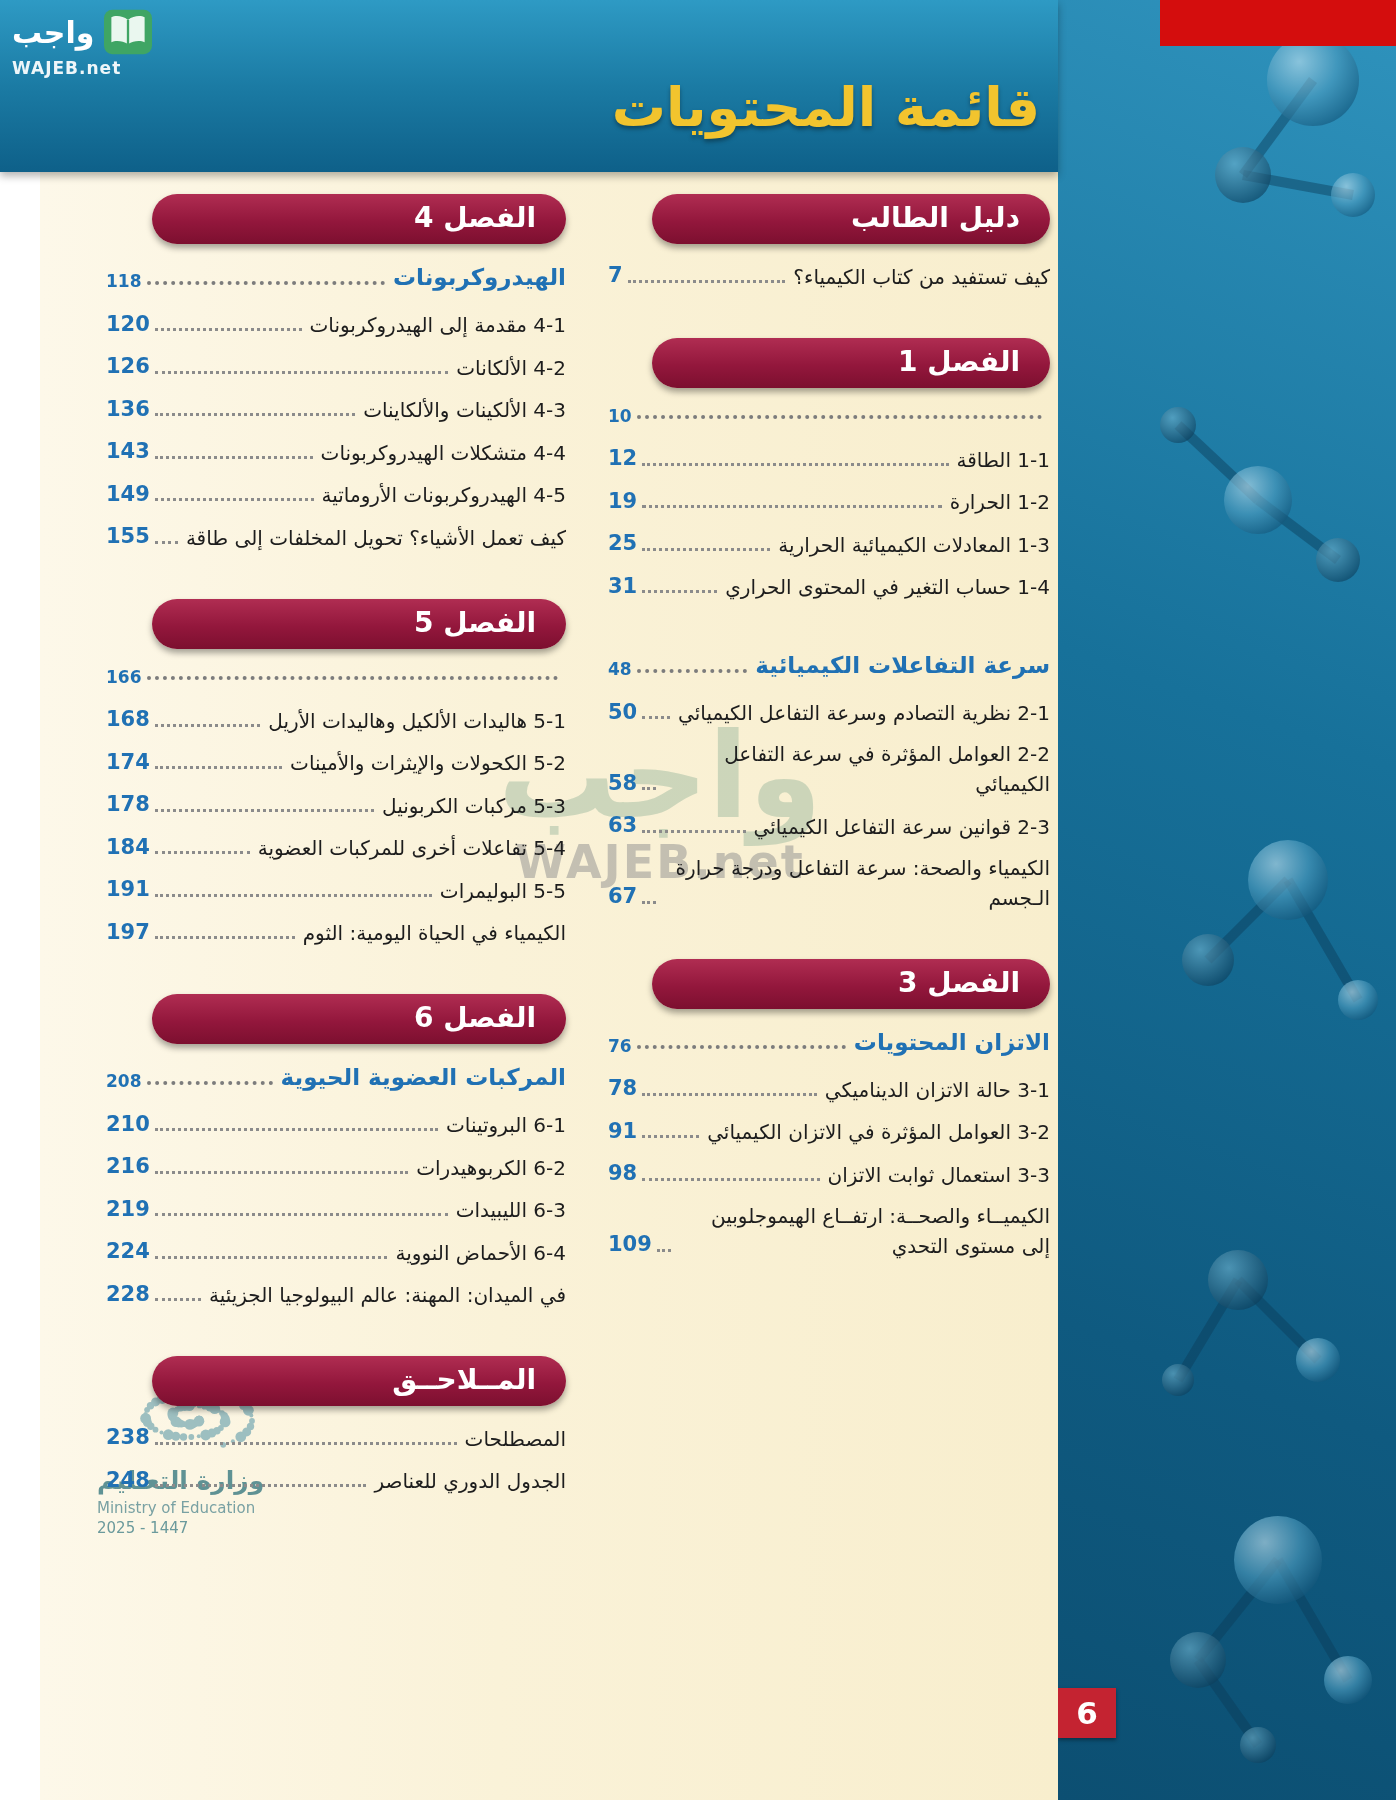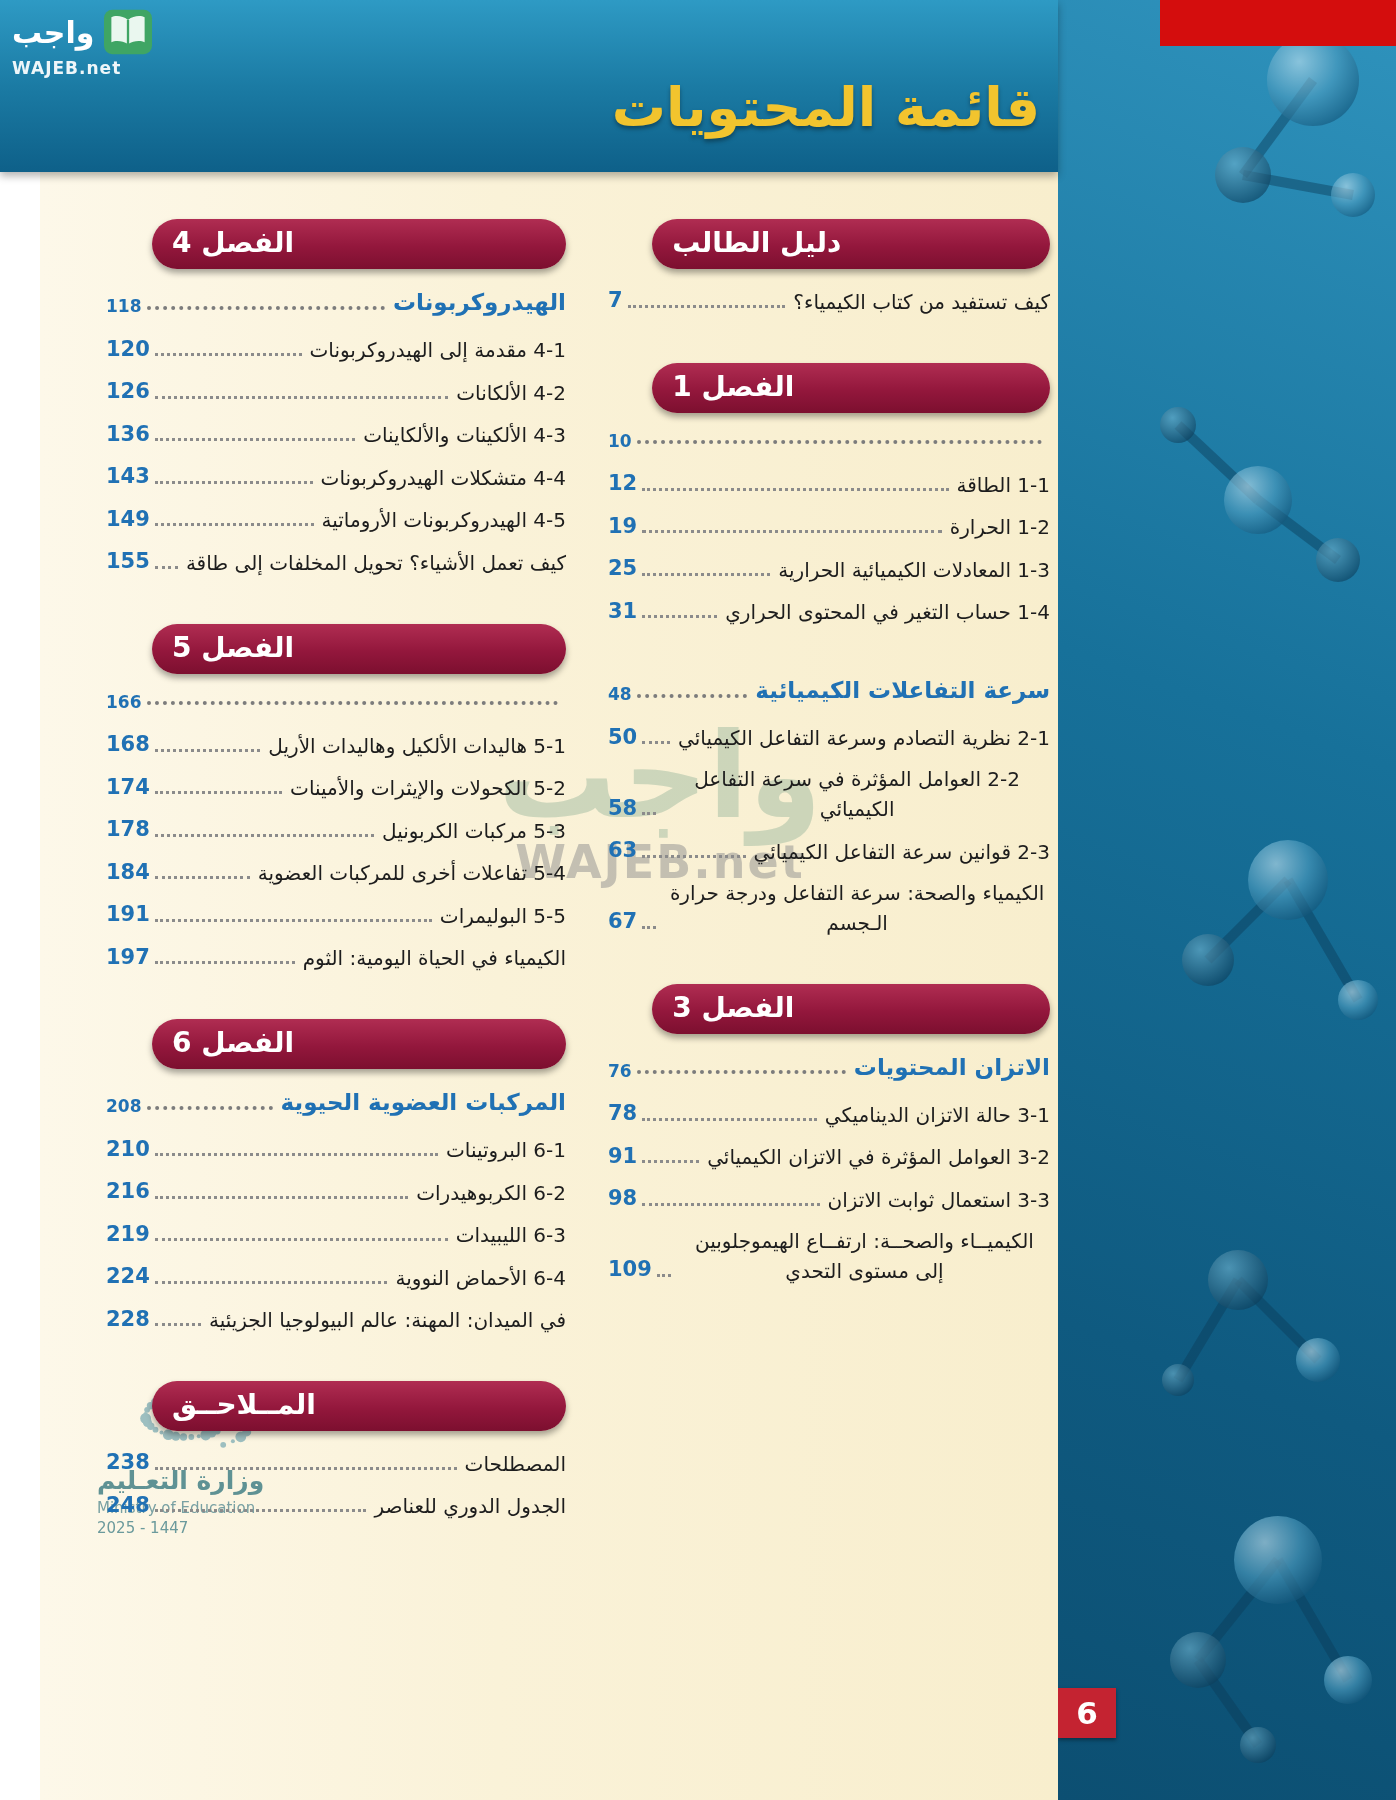--- a/index.html
+++ b/index.html
@@ -64,31 +64,30 @@
   .col-right { width:442px; }
   .col-left  { width:460px; }
 
   .section { margin-bottom:46px; }
   .pill {
     background:linear-gradient(180deg,#b02d52 0%, #93173c 55%, #7c0f2f 100%);
     border-radius:40px;
     color:#fff; font-weight:bold; font-size:28px;
     width:90%; margin-left:auto; margin-bottom:16px;
     padding:7px 30px 10px 20px;
-    text-align:left;
+    text-align:right;
     box-shadow:0 4px 6px rgba(0,0,0,.35);
-    margin-top:25px;
   }
 
   .entry {
     display:flex; align-items:flex-end;
     font-size:20px; color:#1d1d1d;
     margin:11px 0; line-height:1.5;
   }
-  .etext { flex:0 1 auto;text-align:center; }
+  .etext { flex:0 1 auto; }
   .dots  { flex:1 0 14px; border-bottom:3px dotted #8b8b8b; margin:0 8px 9px 5px; }
   .pnum  { flex:none; color:#2071b4; font-weight:bold; font-size:21px; direction:ltr; }
 
   .title-entry { font-weight:bold; font-size:23px; color:#2071b4; margin:6px 0 14px 0; }
   .title-entry .dots { border-bottom:4px dotted #7c7c7c; margin-bottom:10px; }
   .title-entry .pnum { font-size:17px; }
 
   
   .watermark {
     position:absolute; left:455px; top:545px; width:330px;

